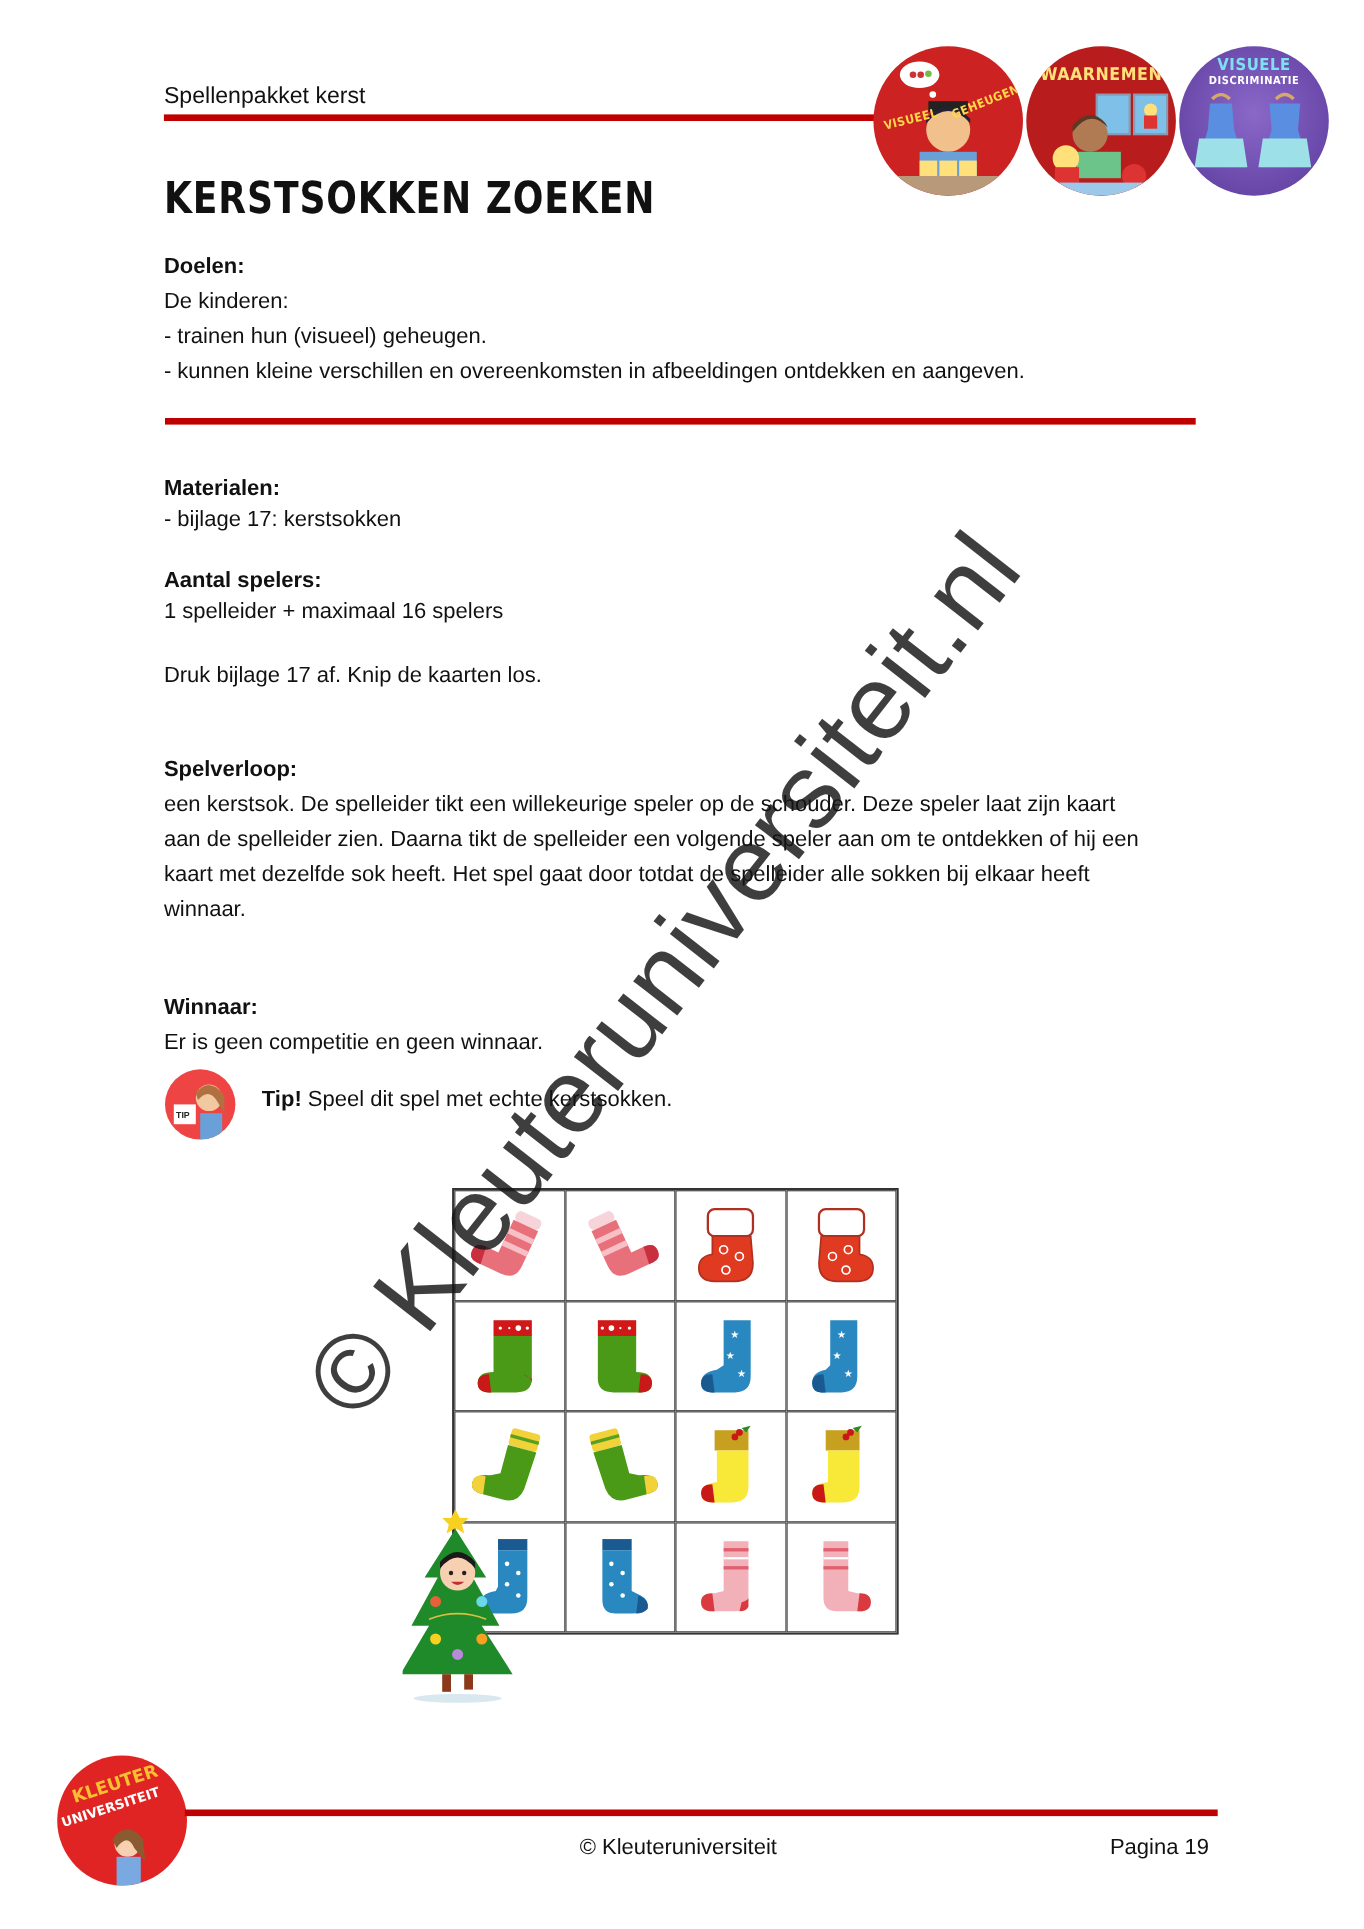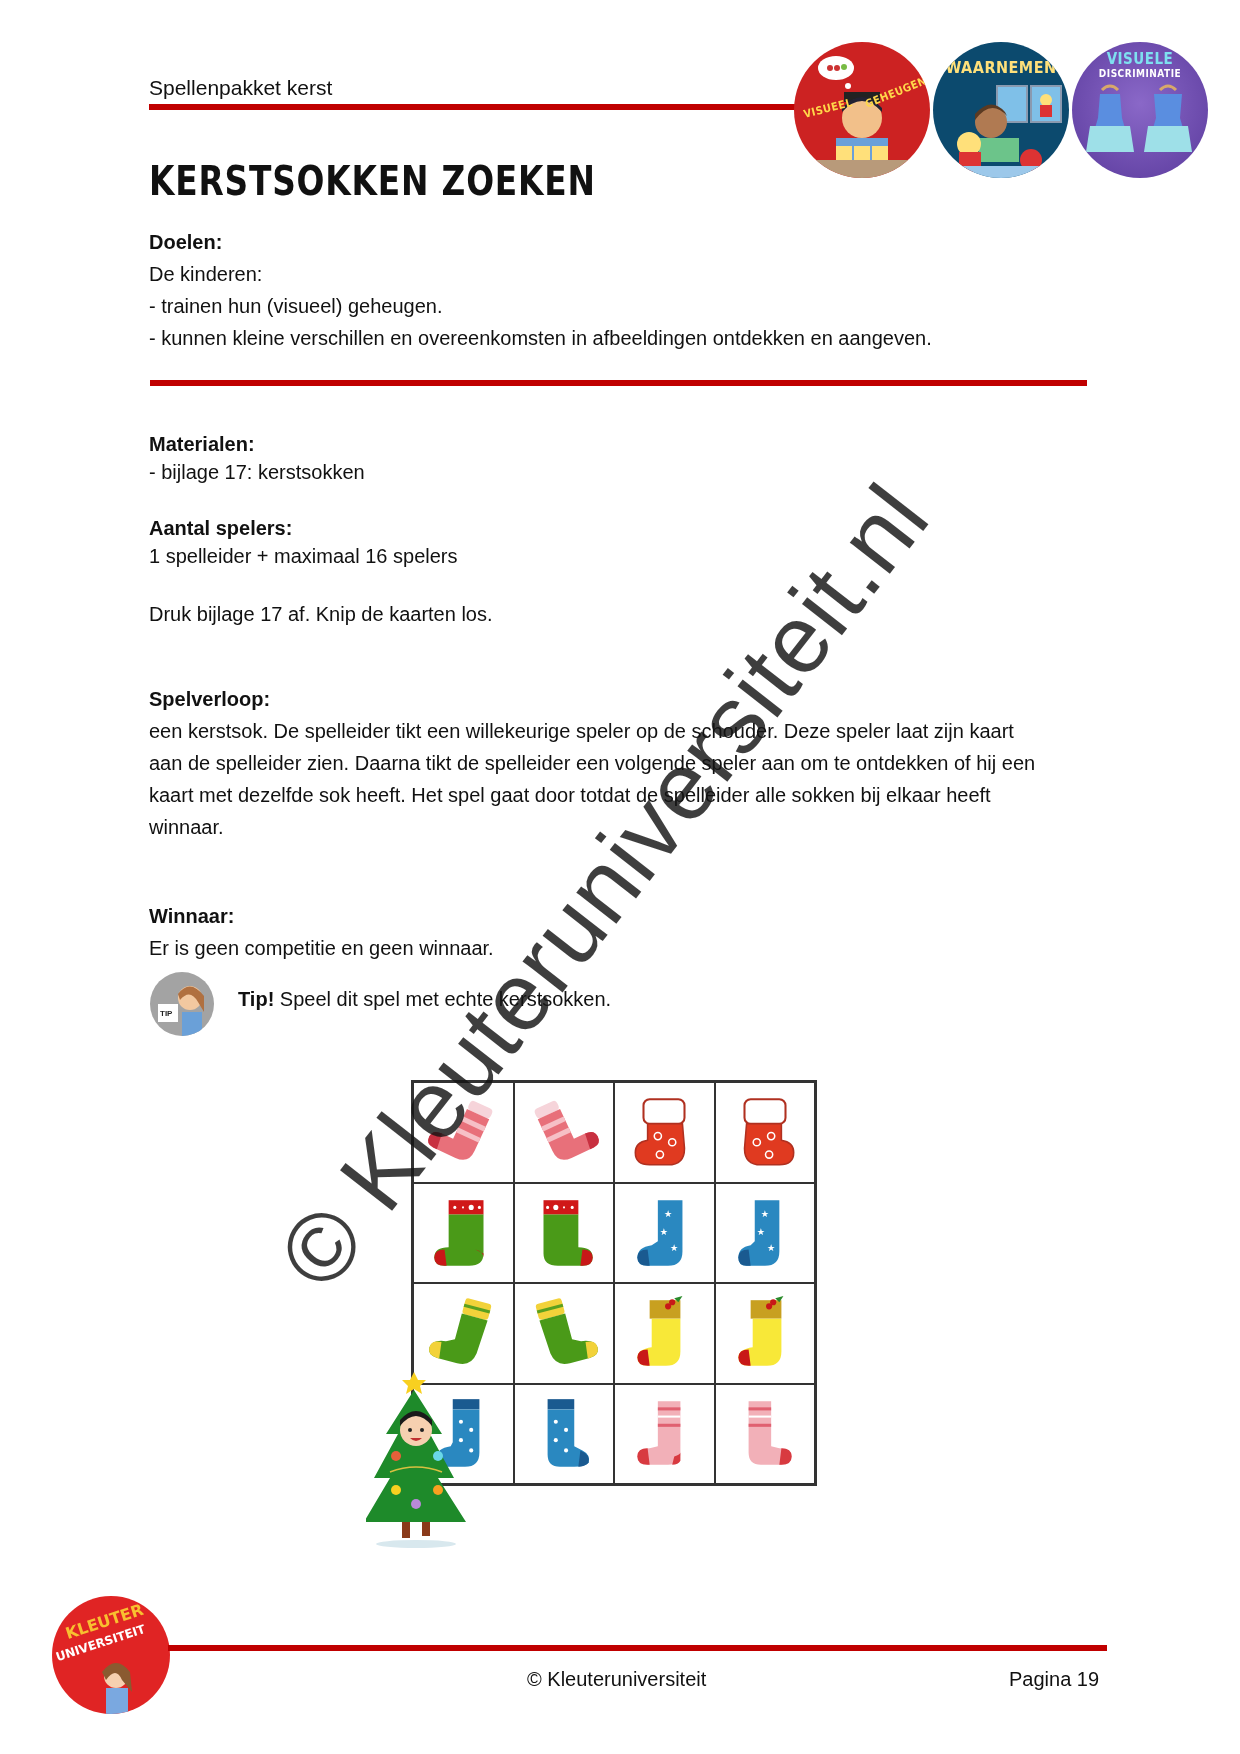--- a/index.html
+++ b/index.html
@@ -7,30 +7,30 @@
     body { position: relative; font-family: "Liberation Sans", "DejaVu Sans", sans-serif; color: #111; }
 
     .page { position: absolute; left: 0; top: 0; width: 1240px; height: 1754px; }
 
     .header-title { position: absolute; left: 149px; top: 76px; font-size: 21px; color: #111; }
     .header-rule { position: absolute; left: 149px; top: 104px; width: 650px; height: 6px; background: #c00000; }
 
     .badge { position: absolute; width: 136px; height: 136px; border-radius: 50%; overflow: hidden; }
     .badge-label { position: absolute; left: 0; right: 0; text-align: center; font-family: "DejaVu Sans", sans-serif; font-weight: bold; font-stretch: condensed; letter-spacing: 0.5px; }
     .badge1 { left: 794px; top: 42px; background: #cc2222; }
-    .badge2 { left: 933px; top: 42px; background: #0c4a6e; }
+    .badge2 { left: 933px; top: 42px; background: #b91c1c; }
     .badge3 { left: 1072px; top: 42px; background: radial-gradient(circle at 50% 45%, #8a68c8, #5a3a9c); }
 
     .title { position: absolute; left: 149px; top: 158px; font-family: "DejaVu Sans", sans-serif; font-weight: bold; font-size: 40px; letter-spacing: 1px; color: #111; transform: scaleX(0.82); transform-origin: left center; }
 
     .section { position: absolute; left: 149px; font-size: 20px; line-height: 32px; color: #111; }
     .section .h { font-weight: bold; }
     .rule { position: absolute; left: 150px; width: 937px; height: 6px; background: #c00000; }
 
-    .tip-icon { position: absolute; left: 150px; top: 972px; width: 64px; height: 64px; border-radius: 50%; background: #a3a3a3; overflow: hidden; text-align: right; }
+    .tip-icon { position: absolute; left: 150px; top: 972px; width: 64px; height: 64px; border-radius: 50%; background: #ef4444; overflow: hidden; text-align: right; }
     .tip-text { position: absolute; left: 238px; top: 988px; font-size: 20px; }
     .tip-text b { font-weight: bold; }
 
     .grid { position: absolute; left: 411px; top: 1080px; width: 406px; height: 406px; display: grid; grid-template-columns: repeat(4, 1fr); grid-template-rows: repeat(4, 1fr); border: 2px solid #333; }
     .cell { border: 1px solid #333; display: flex; align-items: center; justify-content: center; background: #fff; }
     .cell svg { width: 82px; height: 82px; }
 
     .tree-kid { position: absolute; left: 366px; top: 1372px; width: 120px; height: 180px; }
 
     .watermark { position: absolute; left: 235px; top: 720px; font-size: 96px; font-weight: normal; color: rgba(20,20,20,0.82); transform: rotate(-52deg); transform-origin: left center; white-space: nowrap; pointer-events: none; letter-spacing: 1px; top: 1220px; left: 300px; }

